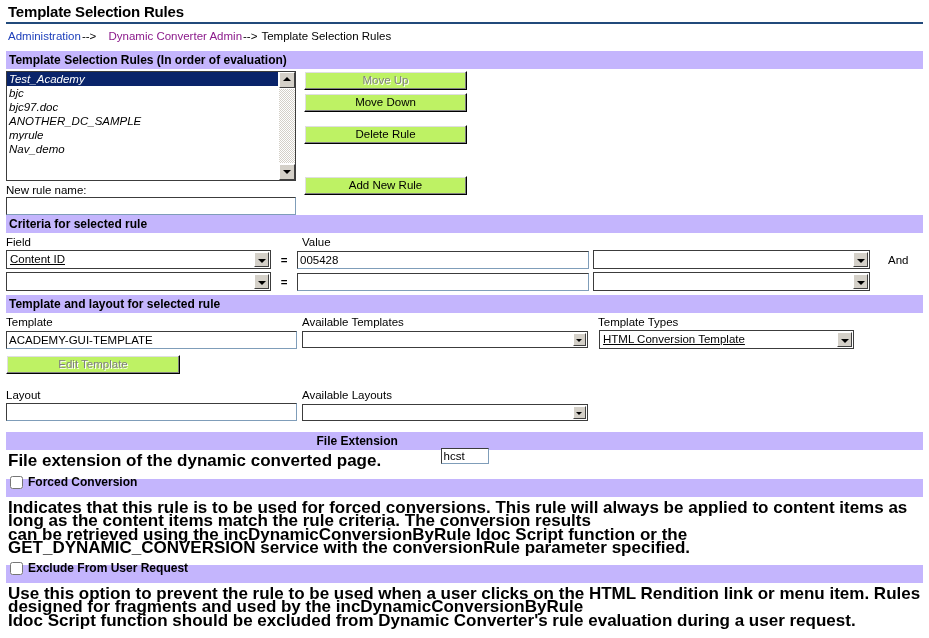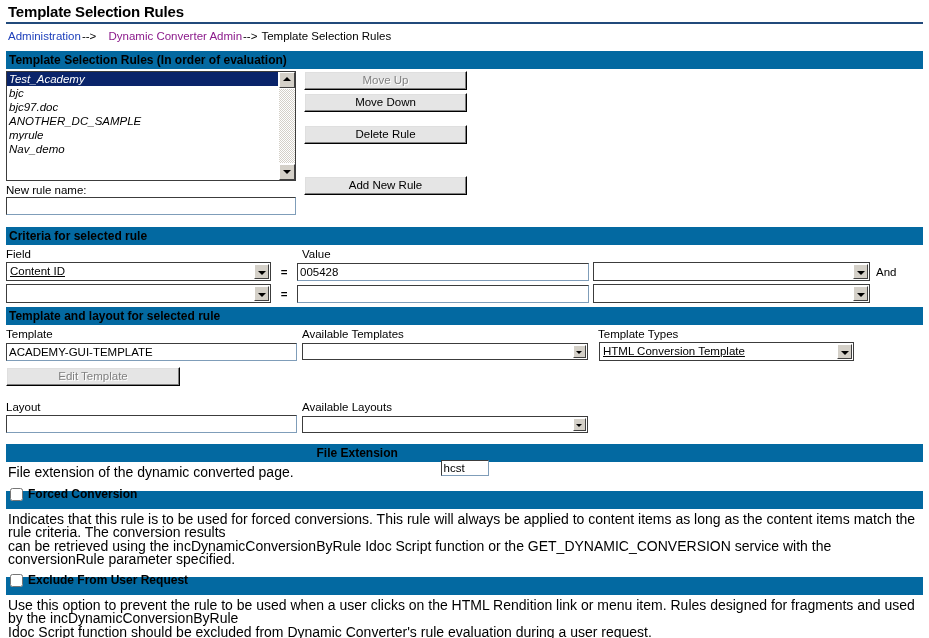--- a/index.html
+++ b/index.html
@@ -35,35 +35,35 @@
     margin-bottom: 9px;
     white-space: nowrap;
   }
   .crumb-link { color: #1d3fbb; text-decoration: none; }
   .crumb-link.visited { color: #8b1a8b; margin-left: 8px; }
   .crumb-sep { color: #000; padding: 0 1px; }
   .crumb-current { color: #000; }
 
   
   .sec-bar {
-    background: #0369a1;
+    background: #c4b5fd;
     font-weight: bold;
     font-size: 12px;
     padding: 2px 3px 13px 3px;
     height: 18px;
     line-height: 14px;
     color: #000;
     margin-bottom: 2px;
   }
   .sec-bar.with-check { display: flex; align-items: center; }
   .sec-bar .cb { margin: 0 5px 0 1px; }
 
   
   .lbl { font-size: 11.5px; color: #000; line-height: 14px; }
-  .helptext { font-size: 14px; line-height: 13.5px; color: #000; padding: 2px 2px 0 2px; }
+  .helptext { font-size: 17px; line-height: 13.5px; color: #000; padding: 2px 2px 0 2px; font-weight: bold; }
 
   input[type=text].txt {
     border: 1px solid #7f9db9;
     border-top-color: #3c3c3c;
     border-left-color: #3c3c3c;
     background: #ffffff;
     font-family: "Liberation Sans", sans-serif;
     font-size: 11.5px;
     height: 18px;
     padding: 1px 2px;
@@ -111,21 +111,21 @@
     border-right: 4px solid transparent;
     border-top: 4px solid #000;
   }
   .combo.small { height: 17px; }
   .combo.small .carrow { width: 13px; height: 13px; }
   .combo.small .carrow::after { left: 2px; top: 5px; border-left-width:3px; border-right-width:3px; border-top-width:3px;}
   .combo.small .cval { right: 17px; line-height: 13px; }
 
   
   .btn {
-    background: #e5e5e5;
+    background: #bef264;
     border: 1px solid #ffffff;
     border-right-color: #000000;
     border-bottom-color: #000000;
     box-shadow: inset -1px -1px 0 #808080, inset 1px 1px 0 #dfdfdf;
     font-family: "Liberation Sans", sans-serif;
     font-size: 11.5px;
     color: #000;
     line-height: 14px;
     text-align: center;
     cursor: default;
@@ -223,40 +223,40 @@
     </div>
 
     <div style="margin-left:8px; width:165px;">
       <div class="btn disabled" style="width:163px;">Move Up</div>
       <div class="btn" style="width:163px; margin-top:3px;">Move Down</div>
       <div class="btn" style="width:163px; margin-top:13px;">Delete Rule</div>
       <div class="btn" style="width:163px; margin-top:32px;">Add New Rule</div>
     </div>
   </div>
 
-  <div class="sec-bar" style="margin-top:12px;">Criteria for selected rule</div>
+  <div class="sec-bar" style="">Criteria for selected rule</div>
 
   <div>
     <div class="row">
       <div class="lbl" style="width:296px;">Field</div>
       <div class="lbl">Value</div>
     </div>
 
     <div class="row" style="align-items:center; margin-top:1px;">
       <div class="combo" style="width:265px;">
         <span class="cval">Content ID</span>
         <span class="carrow"></span>
       </div>
       <div class="lbl" style="width:26px; text-align:center; font-weight:bold;">=</div>
       <input type="text" class="txt" style="width: 292px;" id="criteria-value-input-1" value="005428">
       <div class="combo" style="width:277px; margin-left:4px;">
         <span class="cval"></span>
         <span class="carrow"></span>
       </div>
-      <div class="lbl" style="margin-left:6px;">And</div>
+      <div class="lbl" style="margin-left:18px;">And</div>
     </div>
 
     <div class="row" style="align-items:center; margin-top:3px;">
       <div class="combo" style="width:265px;">
         <span class="cval"></span>
         <span class="carrow"></span>
       </div>
       <div class="lbl" style="width:26px; text-align:center; font-weight:bold;">=</div>
       <input type="text" class="txt" style="width: 292px;" id="criteria-value-input-2">
       <div class="combo" style="width:277px; margin-left:4px;">

